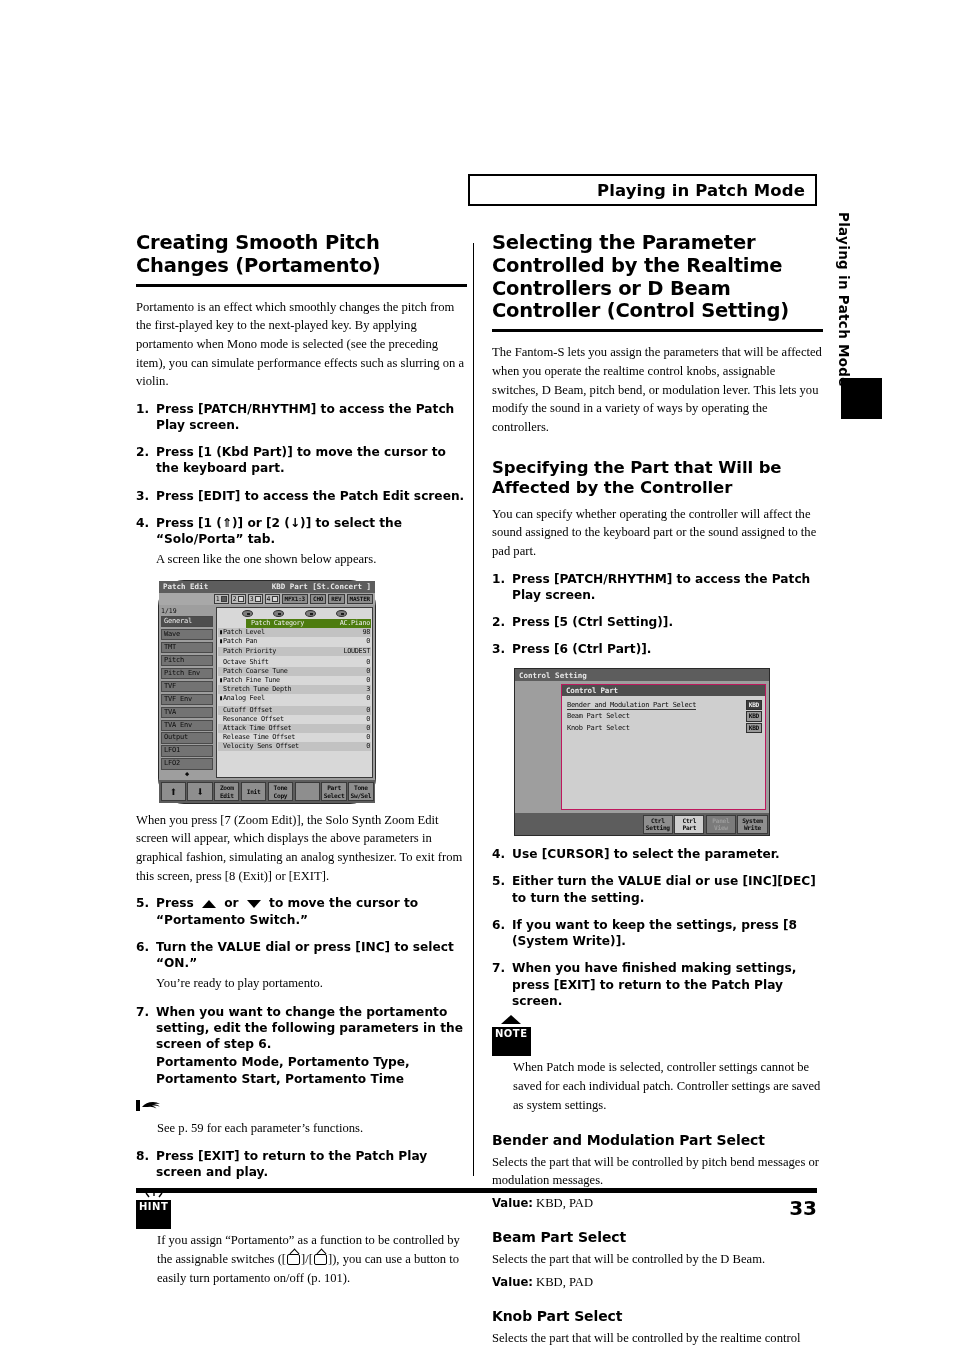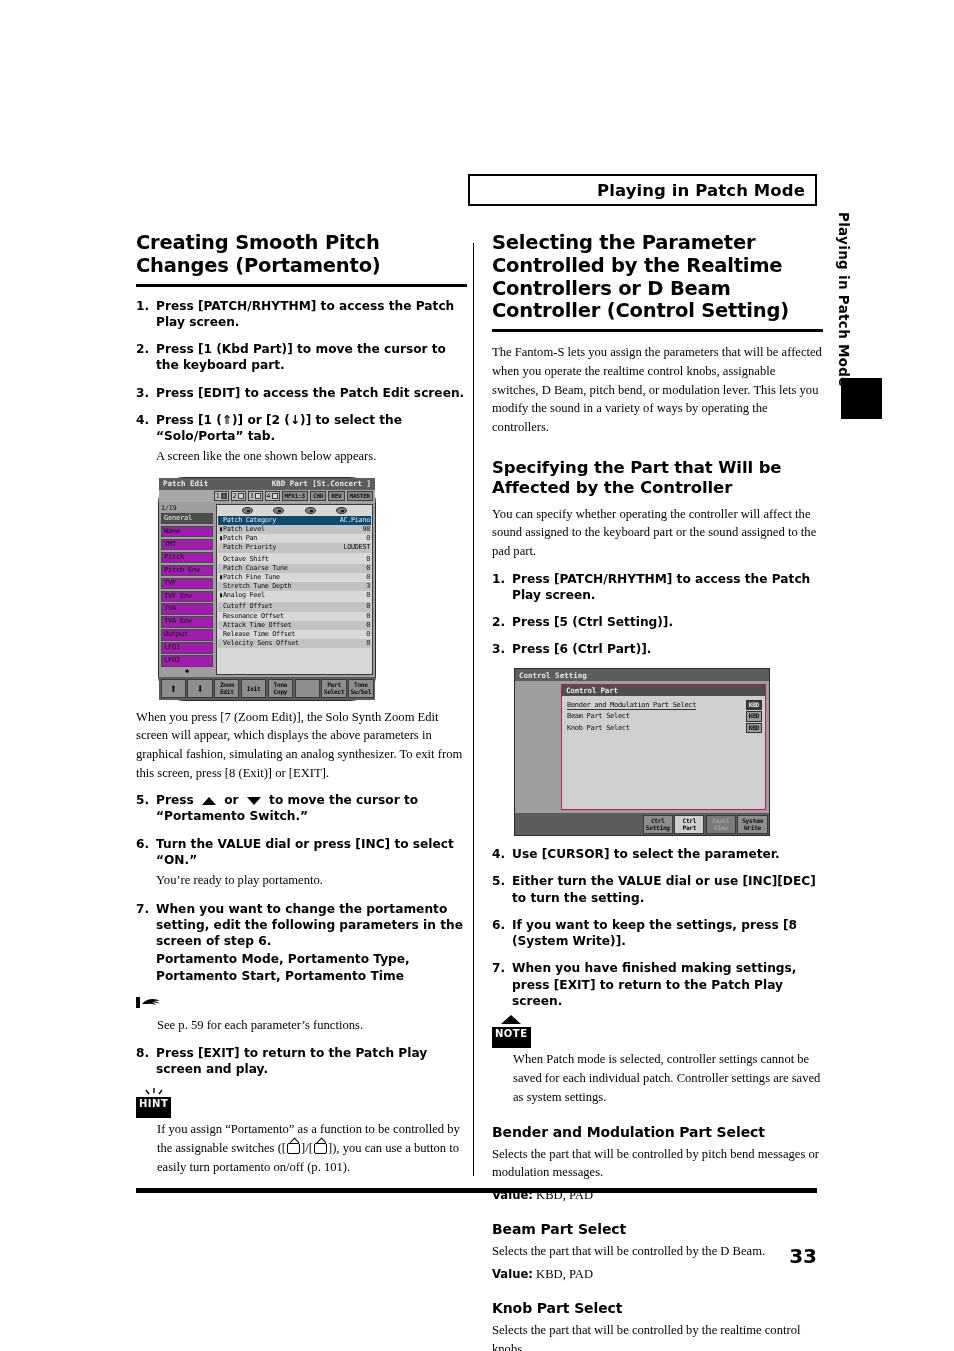--- a/index.html
+++ b/index.html
@@ -140,21 +140,21 @@
     line-height: 1.5;
     margin-left: 21px;
     margin-top: 2px;
   }
   .icon-badge {
     display: inline-block;
     font-family: "DejaVu Sans", sans-serif;
     font-weight: bold;
     font-size: 10px;
     background: #000; color: #fff;
-    padding: 1px 3px 9px 3px;
+    padding: 1px 3px 17px 3px;
     line-height: 1.1;
     letter-spacing: 0.5px;
   }
   .hint-wrap { position: relative; display:inline-block; }
   .hint-rays {
     position:absolute; left:50%; top:-9px; transform:translateX(-50%);
     width: 26px; height: 10px;
   }
   .note-wrap { position: relative; display:inline-block; }
   .note-cap {
@@ -241,21 +241,21 @@
     padding: 0 2px;
     line-height: 1.3;
     letter-spacing: -0.2px;
   }
   .pe-main { display:flex; background:#9e9e9e; padding: 2px 2px 2px 2px; }
   .pe-tabs { width: 52px; flex:0 0 52px; }
   .pe-pagenum { font-size:6.5px; margin-bottom:1px; }
   .pe-tab {
     font-size: 7px;
     border: 1px solid #4a4a4a;
-    background: #a21caf;
+    background: #737373;
     padding: 0px 2px;
     margin-bottom: 1.5px;
     line-height: 1.35;
     letter-spacing:-0.2px;
   }
   .pe-tab.sel { background:#4e4e4e; color:#eee; }
   .pe-tabdot { text-align:center; font-size:7px; line-height:1; }
   .pe-list {
     flex: 1;
     margin-left: 3px;
@@ -272,21 +272,21 @@
     position: relative;
   }
   .pe-knob::after{content:"";position:absolute;left:4px;top:2px;width:3px;height:2px;background:#1c1c1c;}
   .pe-row {
     display:flex; justify-content: space-between;
     font-size: 6.8px;
     line-height: 1.35;
     padding: 0 1px;
     letter-spacing: -0.3px;
   }
-  .pe-row.hl { background:#0c4a6e; color:#eee; }
+  .pe-row.hl { background:#4d7c0f; color:#eee;margin-left:28px; }
   .pe-row.alt { background:#c2c2c2; }
   .pe-row .mk { width:4px; display:inline-block; }
   .pe-row .nm { flex:1; }
   .pe-row .vl { text-align:center; }
   .pe-gap { height:2px; }
   .pe-fns { display:flex; background:#5d5d5d; padding:1.5px; gap:1.5px; }
   .pe-fn {
     flex:1;
     background:#8e8e8e;
     border:1px solid #3a3a3a;
@@ -342,21 +342,21 @@
   .cs-fn.sel { background:#cfcfcf; }
   .cs-fn.dim { background:#7b7b7b; color:#9d9d9d; }
   .cs-fn.blank { background:#5d5d5d; border-color:#5d5d5d; }
 
   
   .footer-rule {
     position:absolute; left:136px; top:1188px;
     width: 681px; height: 5px; background:#000;
   }
   .page-num {
-    position:absolute; left:760px; top:1244px;
+    position:absolute; left:760px; top:1196px;
     width: 57px; text-align:right;
     font-family:"DejaVu Sans", sans-serif;
     font-weight:bold; font-size:20px;
   }
 </style>
 </head>
 <body>
 
 <div class="page-header">
   <span class="title">Playing in Patch Mode</span>
@@ -367,20 +367,21 @@
 </div>
 <div class="side-tab-block"></div>
 
 <div class="col-divider"></div>
 
 <div class="col col-left">
 
   <h1 class="sec">Creating Smooth Pitch Changes (Portamento)</h1>
   <div class="rule-thick"></div>
 
+  <p class="body">Portamento is an effect which smoothly changes the pitch from the first-played key to the next-played key. By applying portamento when Mono mode is selected (see the preceding item), you can simulate performance effects such as slurring on a violin.</p>
 
   <div class="step">
     <span class="num">1.</span>
     <span class="txt">Press [PATCH/RHYTHM] to access the Patch Play screen.</span>
   </div>
   <div class="step">
     <span class="num">2.</span>
     <span class="txt">Press [1 (Kbd Part)] to move the cursor to the keyboard part.</span>
   </div>
   <div class="step">

